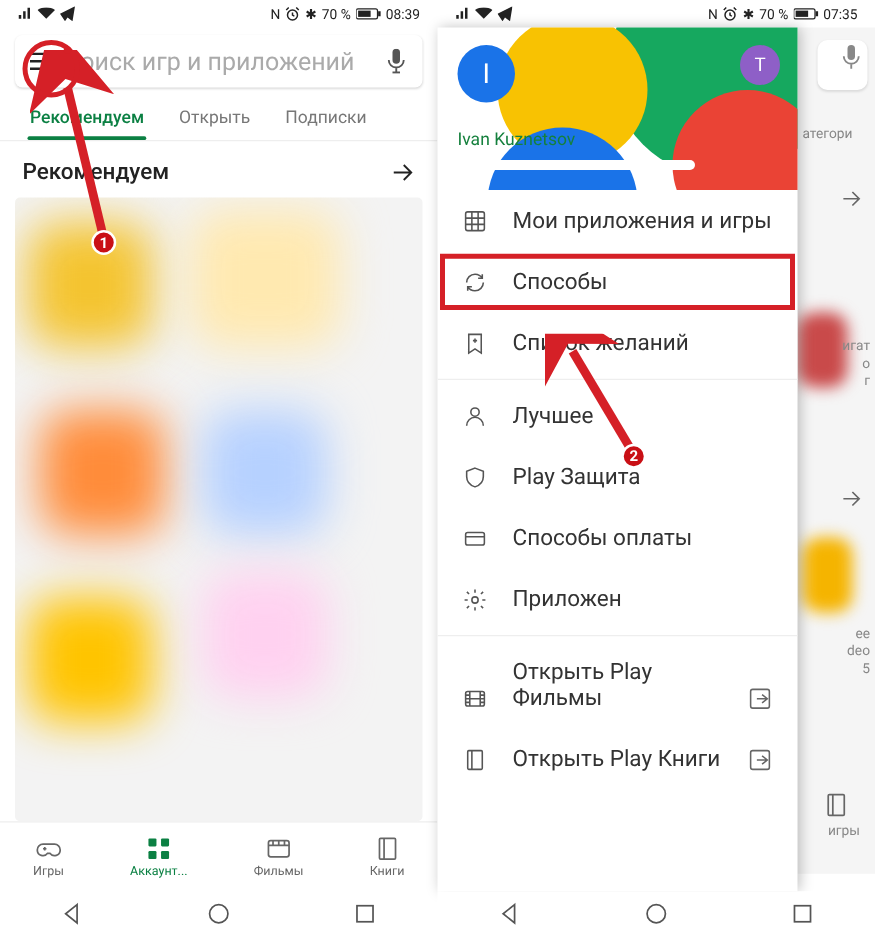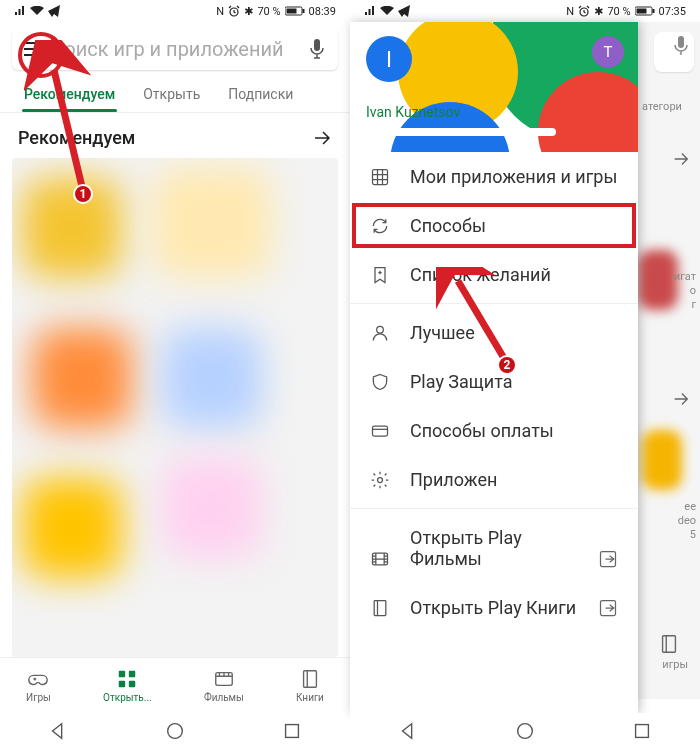--- a/index.html
+++ b/index.html
@@ -176,21 +176,21 @@
         </svg>
       <span>Игры</span>
     </div>
     <div class="item active">
       <svg viewBox="0 0 24 24">
           <rect x="3" y="3" width="7" height="7" rx="1" fill="currentColor"></rect>
           <rect x="14" y="3" width="7" height="7" rx="1" fill="currentColor"></rect>
           <rect x="3" y="14" width="7" height="7" rx="1" fill="currentColor"></rect>
           <rect x="14" y="14" width="7" height="7" rx="1" fill="currentColor"></rect>
         </svg>
-      <span>Открыть...</span>
+      <span>Аккаунт...</span>
     </div>
     <div class="item">
       <svg viewBox="0 0 24 24">
           <rect x="3" y="5" width="18" height="14" rx="2" fill="none" stroke="currentColor" stroke-width="1.5"></rect>
           <path d="M3 9h18M7 5v4M12 5v4M17 5v4" stroke="currentColor" stroke-width="1.5"></path>
         </svg>
       <span>Фильмы</span>
     </div>
     <div class="item">
       <svg viewBox="0 0 24 24">

